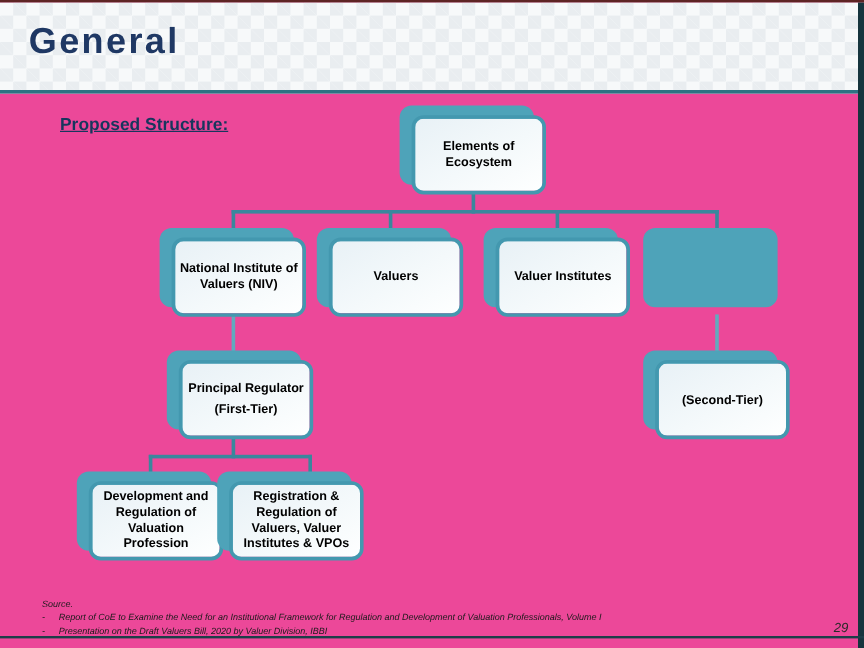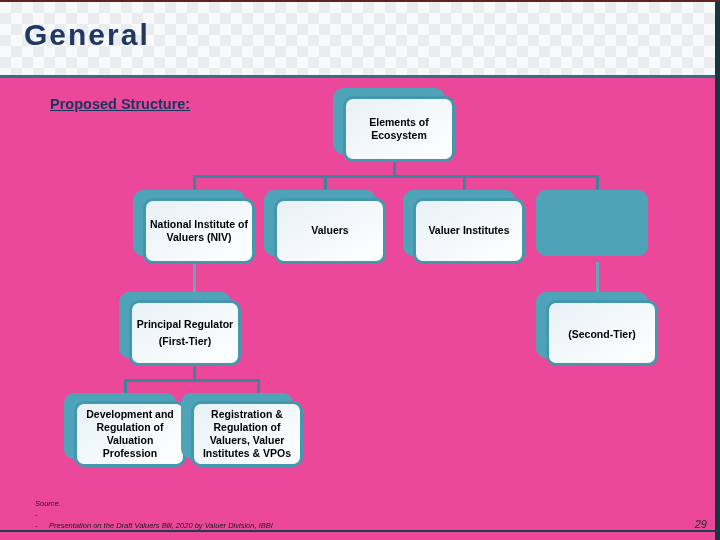--- a/index.html
+++ b/index.html
@@ -126,21 +126,21 @@
       <div class="shadow"></div>
       <div class="front">
         <span>Valuer Institutes</span>
       </div>
     </div>
 
     <div class="node" style="left:536px; top:190px;">
       <div class="shadow"></div>
     </div>
 
-    <div class="node" style="left:119px; top:292px;">
+    <div class="node" style="left:139px; top:292px;">
       <div class="shadow"></div>
       <div class="front">
         <span>Principal Regulator</span>
         <span class="sub">(First-Tier)</span>
       </div>
     </div>
 
     <div class="node" style="left:536px; top:292px;">
       <div class="shadow"></div>
       <div class="front">
@@ -161,20 +161,21 @@
         <span>Registration &amp; Regulation of Valuers, Valuer Institutes &amp; VPOs</span>
       </div>
     </div>
 
   </div>
 
   <div class="footer">
     <div>Source.</div>
     <div class="src-line">
       <span class="dash">-</span>
+      <span>Report of CoE to Examine the Need for an Institutional Framework for Regulation and Development of Valuation Professionals, Volume I</span>
     </div>
     <div class="src-line">
       <span class="dash">-</span>
       <span>Presentation on the Draft Valuers Bill, 2020 by Valuer Division, IBBI</span>
     </div>
   </div>
 
   <div class="page-number">29</div>
 
   <div class="bottom-line"></div>

